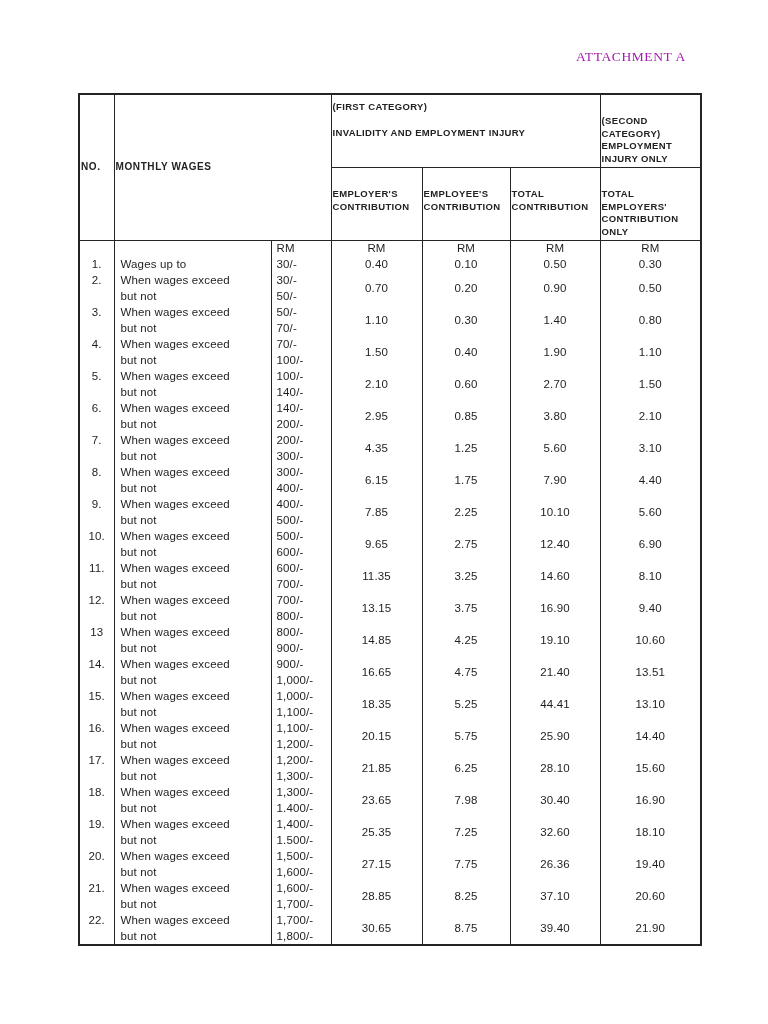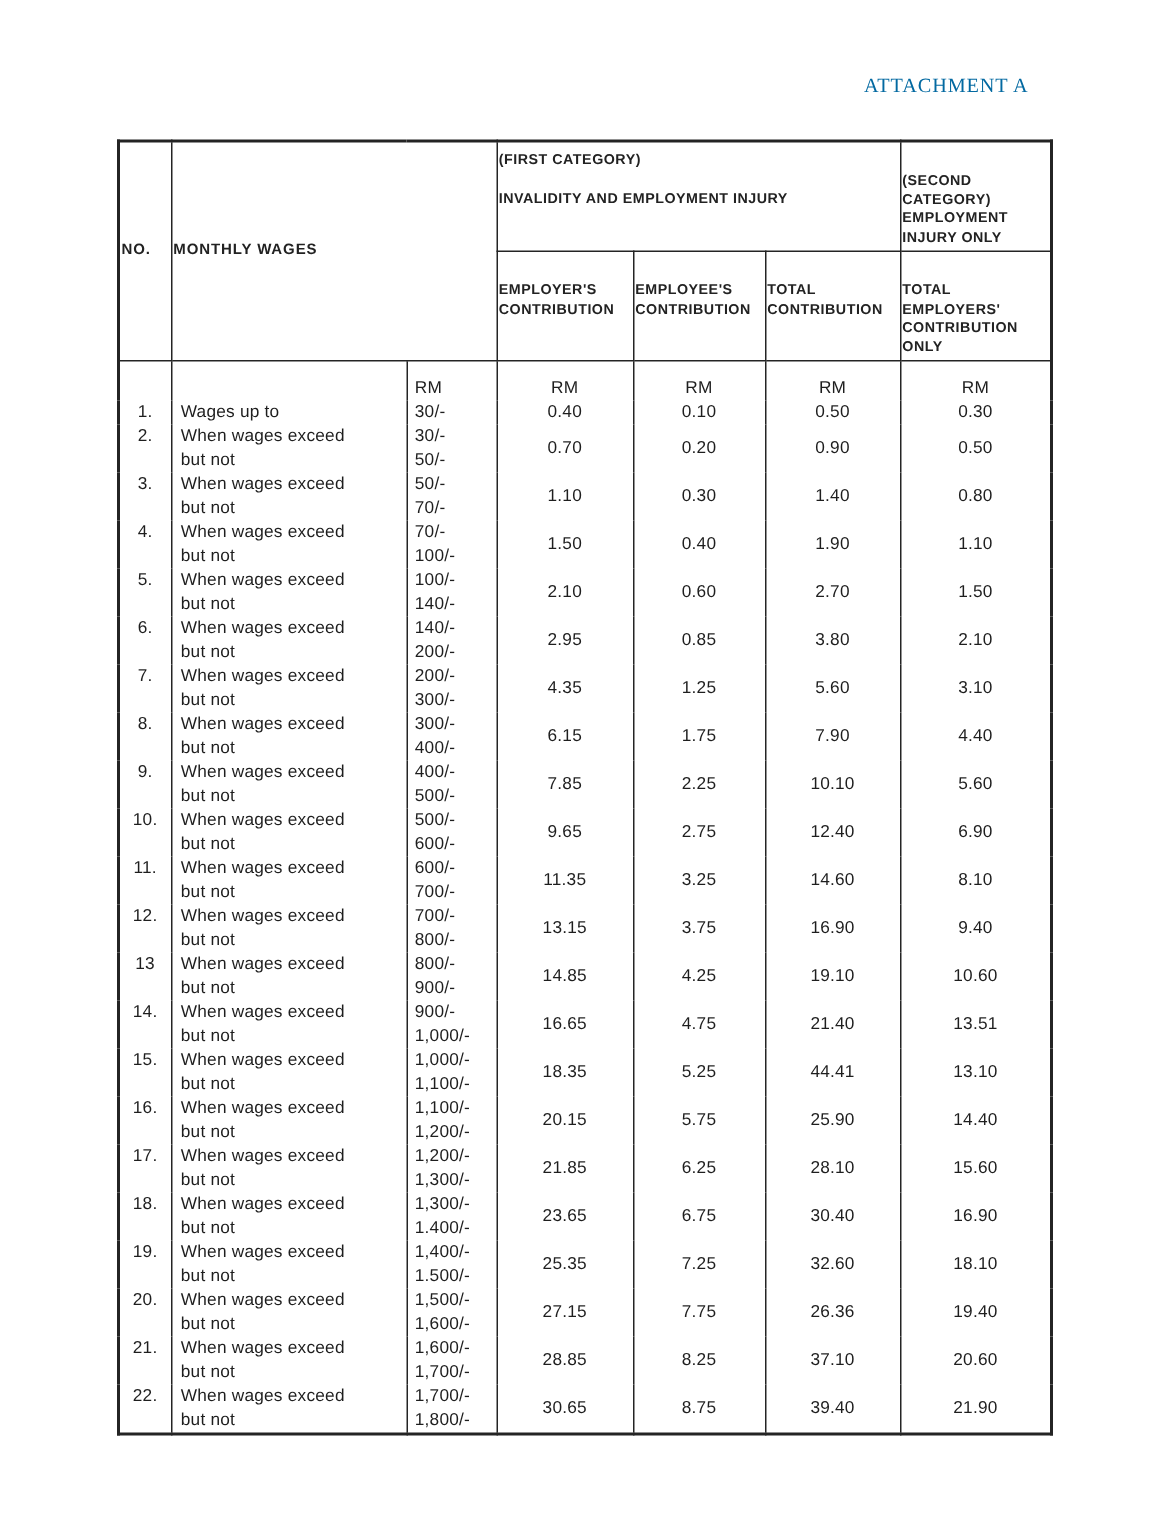--- a/index.html
+++ b/index.html
@@ -15,21 +15,21 @@
     color: #1e1e1e;
     overflow: hidden;
   }
   .attachment-label {
     position: absolute;
     top: 49px;
     left: 576px;
     font-family: "Liberation Serif", serif;
     font-size: 13.5px;
     letter-spacing: 0.6px;
-    color: #0369a1;
+    color: #a21caf;
     white-space: nowrap;
   }
   table.contrib {
     position: absolute;
     left: 78px;
     top: 93px;
     width: 622px;
     border-collapse: collapse;
     table-layout: fixed;
     border: 2px solid #242424;
@@ -57,21 +57,21 @@
     border-bottom: none;
     font-size: 11.5px;
     letter-spacing: 0.15px;
     padding: 0;
     color: #1e1e1e;
   }
   .contrib tr.unit-row td {
     height: 15px;
     line-height: 14px;
     vertical-align: top;
-    padding-top: 11px;
+    padding-top: 0;
   }
   .contrib td.no {
     text-align: center;
     vertical-align: top;
     line-height: 16px;
   }
   .contrib td.desc {
     padding-left: 6px;
     vertical-align: top;
   }
@@ -401,21 +401,21 @@
         <td class="no">18.</td>
         <td class="desc">
           <div>When wages exceed</div>
           <div>but not</div>
         </td>
         <td class="wage">
           <div>1,300/-</div>
           <div>1.400/-</div>
         </td>
         <td class="amt">23.65</td>
-        <td class="amt">6.75</td>
+        <td class="amt">7.98</td>
         <td class="amt">30.40</td>
         <td class="amt">16.90</td>
       </tr>
       <tr>
         <td class="no">19.</td>
         <td class="desc">
           <div>When wages exceed</div>
           <div>but not</div>
         </td>
         <td class="wage">

